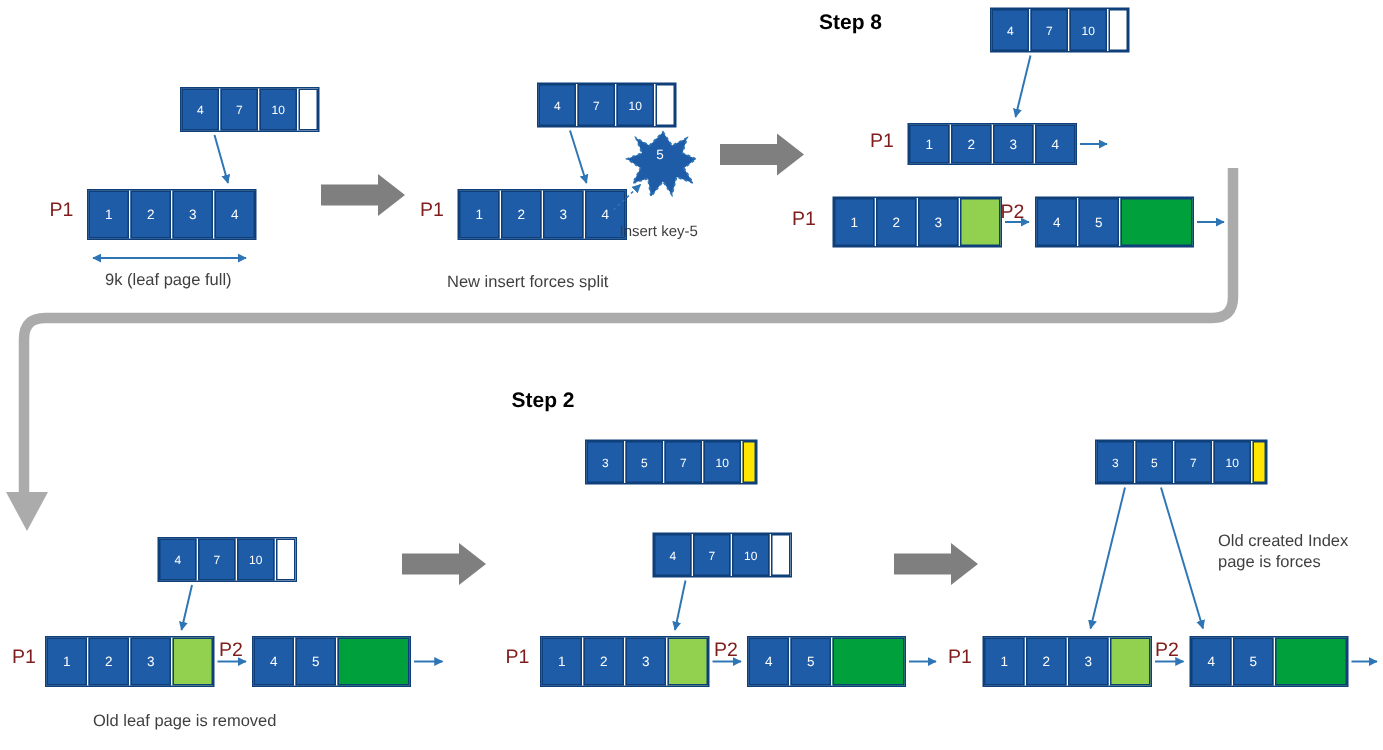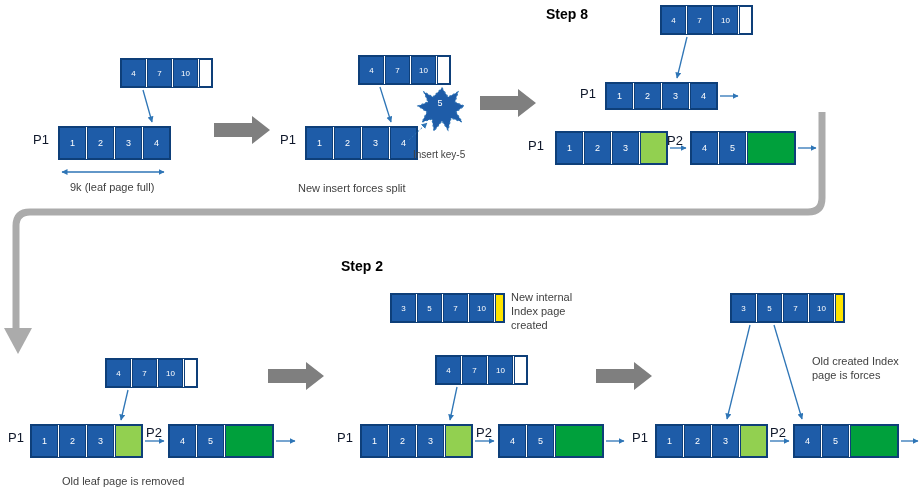--- a/index.html
+++ b/index.html
@@ -13,21 +13,21 @@
   .cell{border:1px solid #0E3F79;box-sizing:border-box;
         background:var(--page-blue,#1E5CA8);color:#fff;
         display:flex;align-items:center;justify-content:center;}
   .sm .cell{width:25px;font-size:8px;}
   .lg .cell{width:27px;font-size:9px;}
   .cell.tail-white{background:#fff;width:13px;}
   .cell.tail-yellow{background:var(--highlight-yellow,#FFE500);width:9px;}
   .cell.tail-lightgreen{background:var(--light-green,#92D050);width:27px;}
   .cell.tail-green{background:var(--dark-green,#00A03C);width:48px;}
   .h28{height:28px}.h30{height:30px}.h34{height:34px}
-  .plabel{position:absolute;font-size:13px;color:#0f172a;z-index:3;}
+  .plabel{position:absolute;font-size:13px;color:#7f1d1d;z-index:3;}
   .caption{position:absolute;font-size:11px;color:#3f3f3f;z-index:3;line-height:14px;}
   .caption .cl{display:block;}
   .caption-sm{font-size:10px;}
   .step{position:absolute;font-size:14px;font-weight:bold;color:#000;z-index:3;}
   .overlay{position:absolute;left:0;top:0;z-index:2;pointer-events:none;}
   .arrow-line{stroke:var(--arrow-blue,#2E75B6);stroke-width:1.3;fill:none;}
   .arrow-dotted{stroke:var(--arrow-blue,#2E75B6);stroke-width:1;fill:none;stroke-dasharray:2,2;}
   .block-arrow{fill:var(--block-arrow-gray,#7F7F7F);}
   .connector{stroke:var(--connector-gray,#ABABAB);stroke-width:7;fill:none;}
   .connector-head{fill:var(--connector-gray,#ABABAB);}
@@ -206,24 +206,19 @@
   <div class="plabel" style="left:632px;top:430px">P1</div>
   <div class="plabel" style="left:770px;top:425px">P2</div>
 
   <div class="key5">5</div>
 
   <div class="caption" style="left:70px;top:180px">9k (leaf page full)</div>
   <div class="caption" style="left:298px;top:181px">New insert forces split</div>
   <div class="caption" style="left:62px;top:474px">Old leaf page is removed</div>
   <div class="caption caption-sm" style="left:413px;top:148px">Insert key-5</div>
 
-  <div class="caption" style="left:511px;top:290px">
-    <span class="cl">New internal</span>
-    <span class="cl">Index page</span>
-    <span class="cl">created</span>
-  </div>
 
   <div class="caption" style="left:812px;top:354px">
     <span class="cl">Old created Index</span>
     <span class="cl">page is forces</span>
   </div>
 
 </div>
 
 </body></html>

